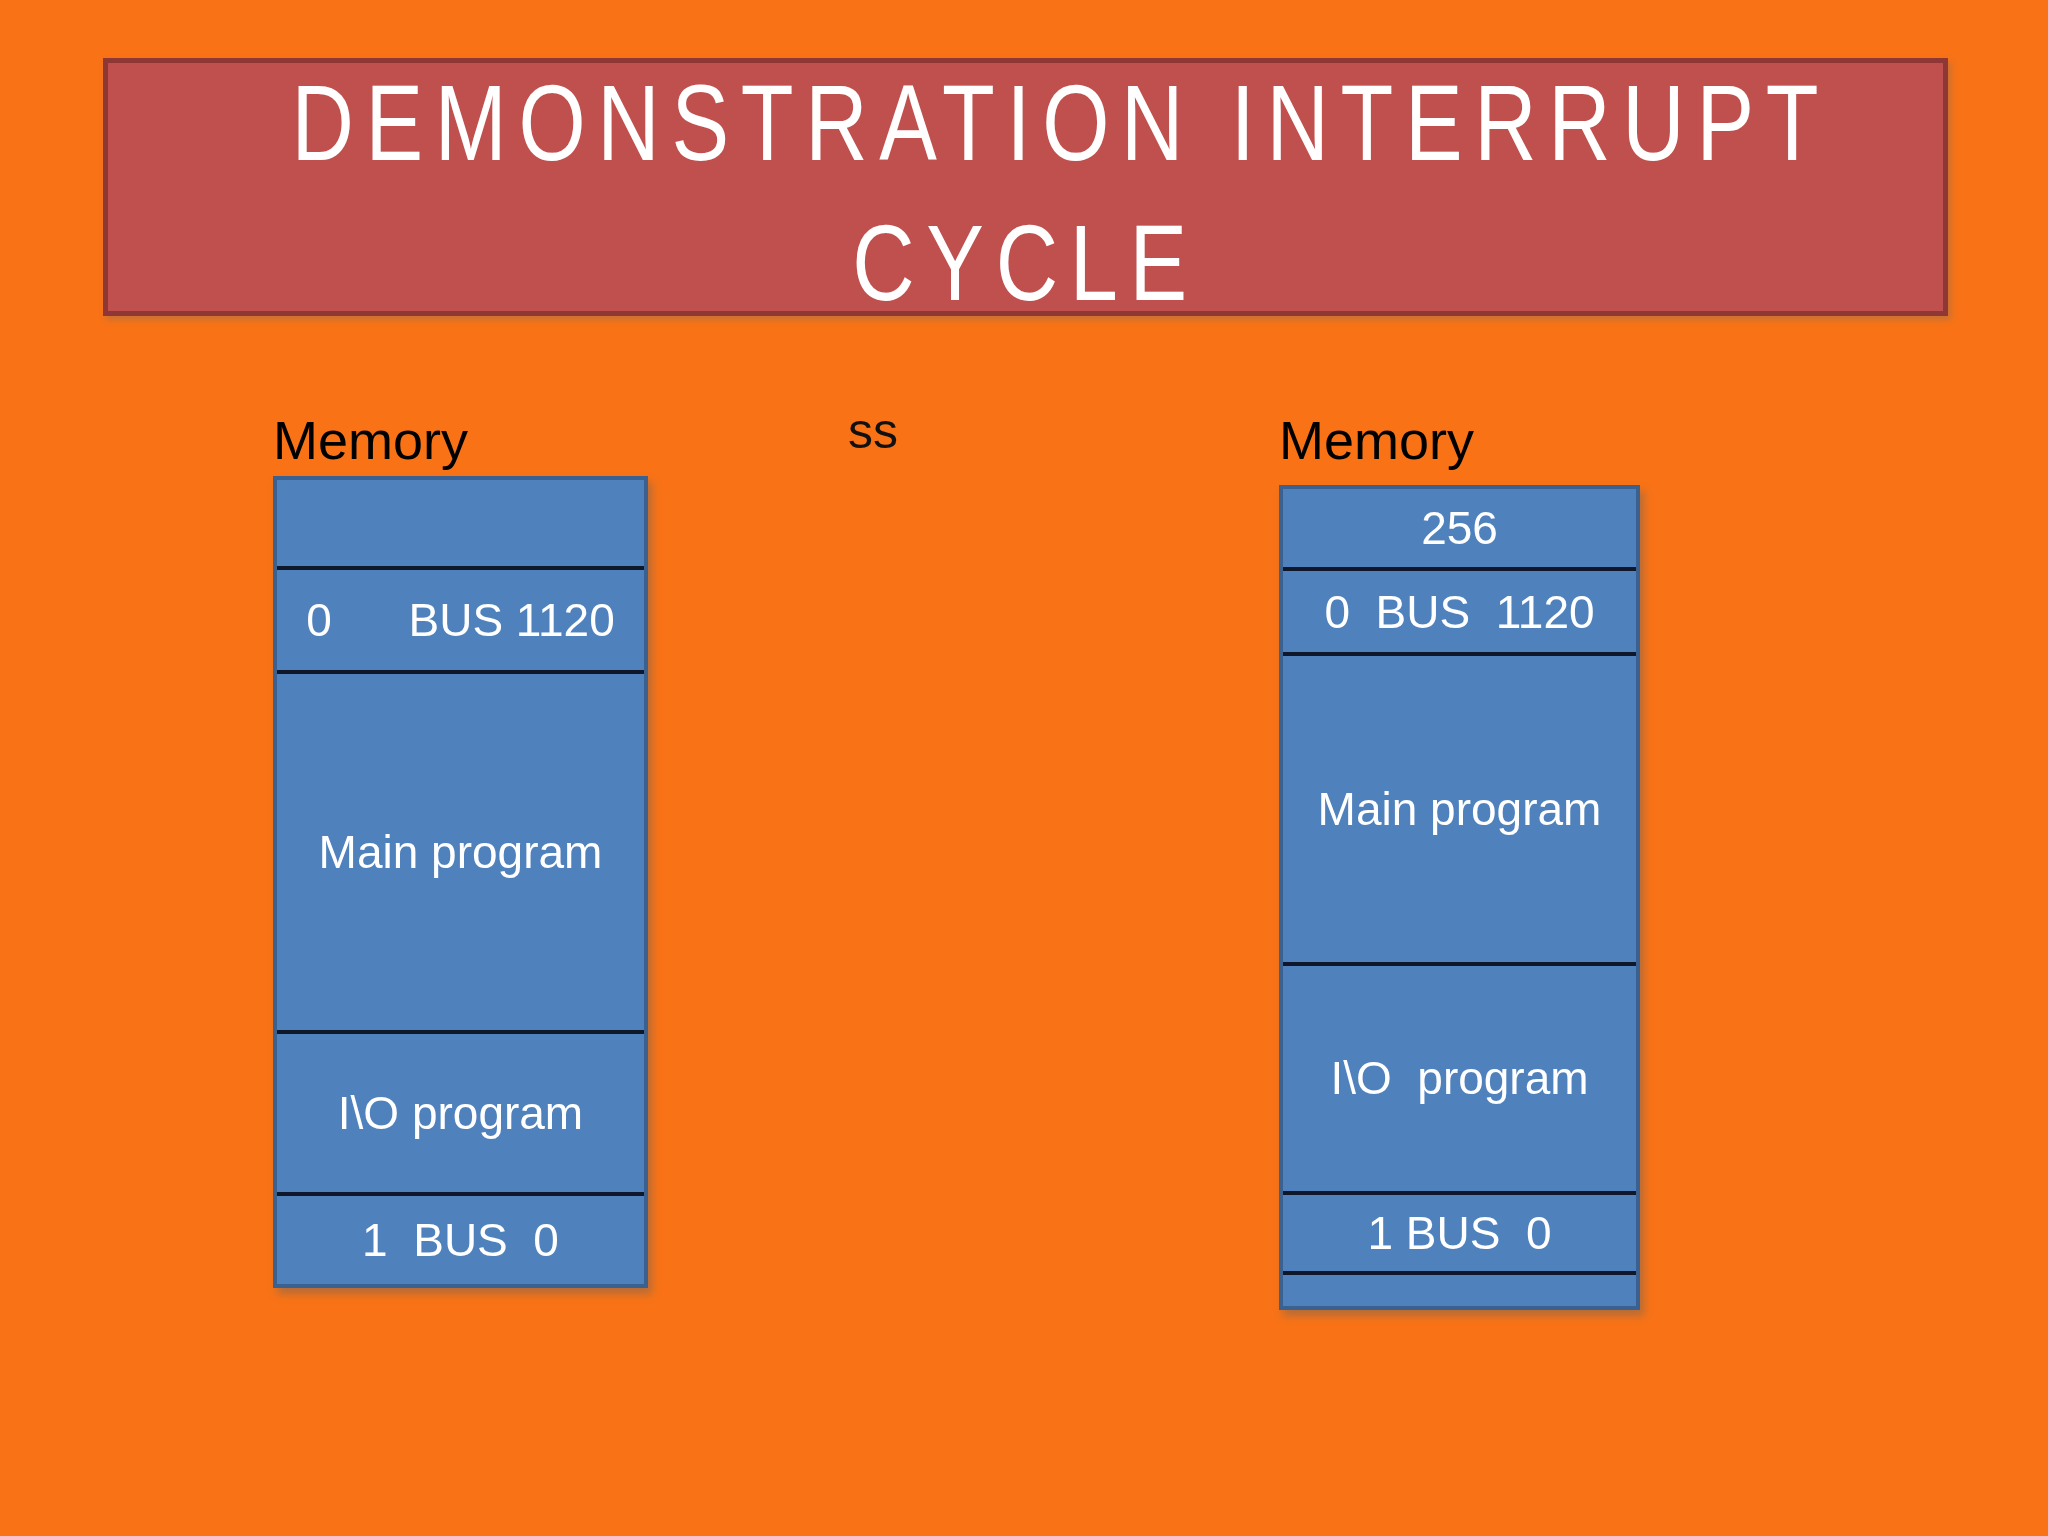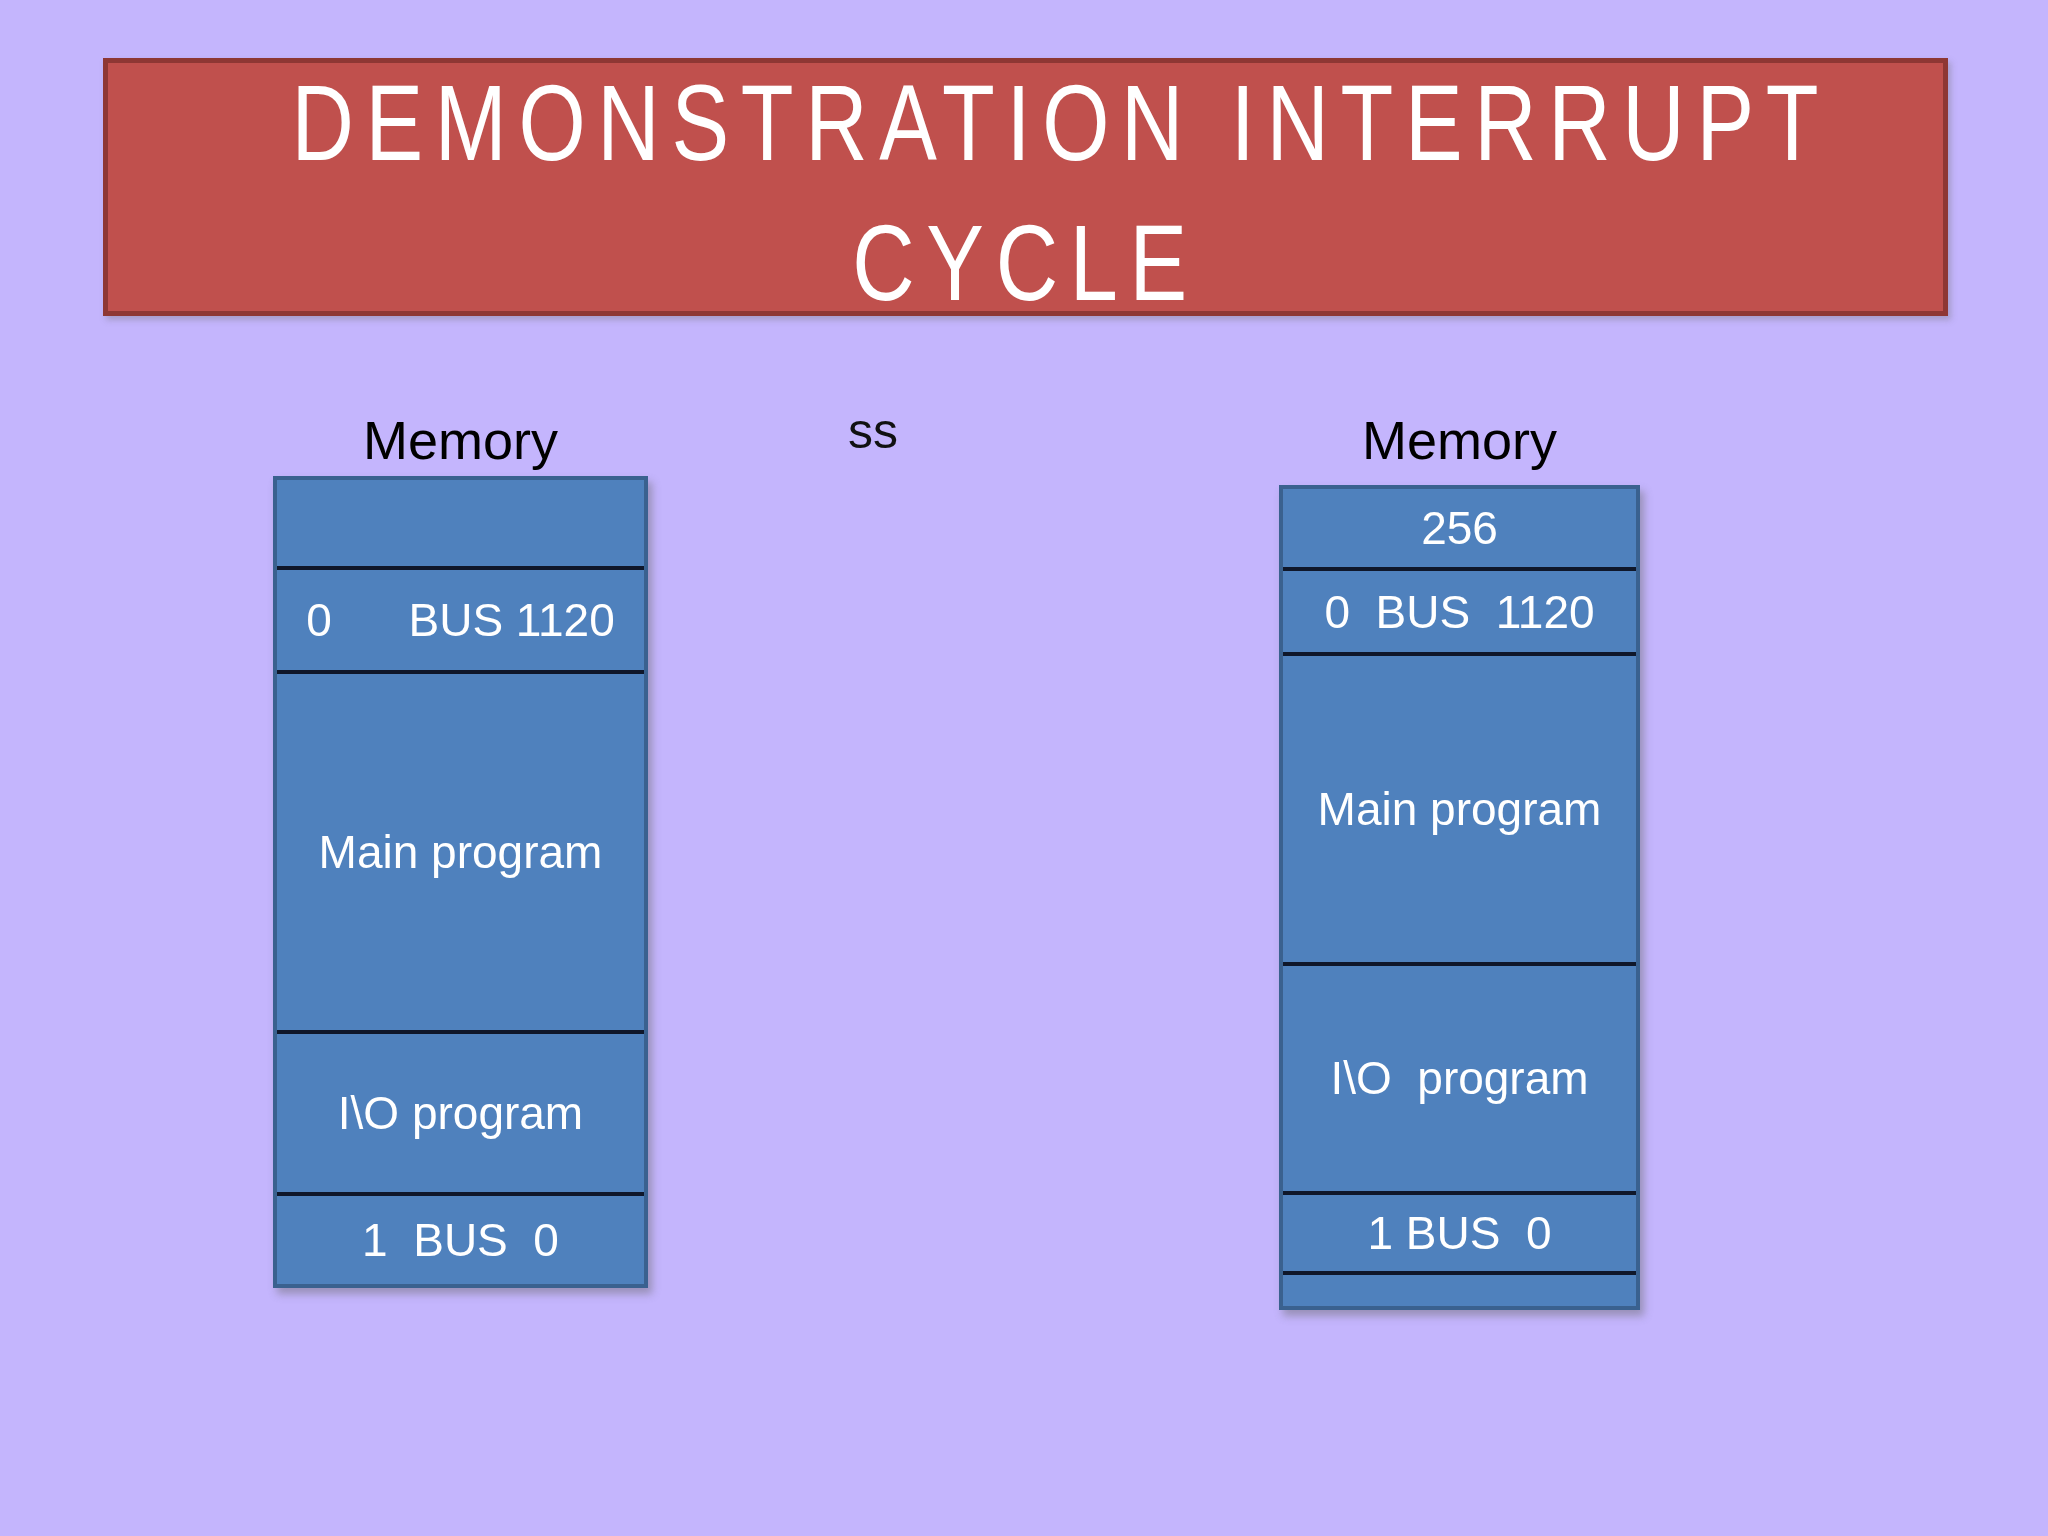--- a/index.html
+++ b/index.html
@@ -5,21 +5,21 @@
   html, body {
     margin: 0;
     padding: 0;
     background: #ffffff;
     font-family: "Liberation Sans", sans-serif;
   }
   .page {
     position: relative;
     width: 2048px;
     height: 1536px;
-    background: #c4b5fd;
+    background: #f97316;
     overflow: hidden;
   }
 
   
   .banner {
     position: absolute;
     left: 103px;
     top: 58px;
     width: 1845px;
     height: 258px;
@@ -44,21 +44,20 @@
   }
   .t-line {
     display: block;
     white-space: nowrap;
   }
 
   
   .heading {
     position: absolute;
     top: 410px;
-    text-align: center;
     color: #000000;
     font-size: 54px;
     line-height: 60px;
     white-space: pre;
   }
   .heading-left  { left: 273px;  width: 375px; }
   .heading-right { left: 1279px; width: 361px; }
   .ss-label {
     position: absolute;
     left: 840px;

